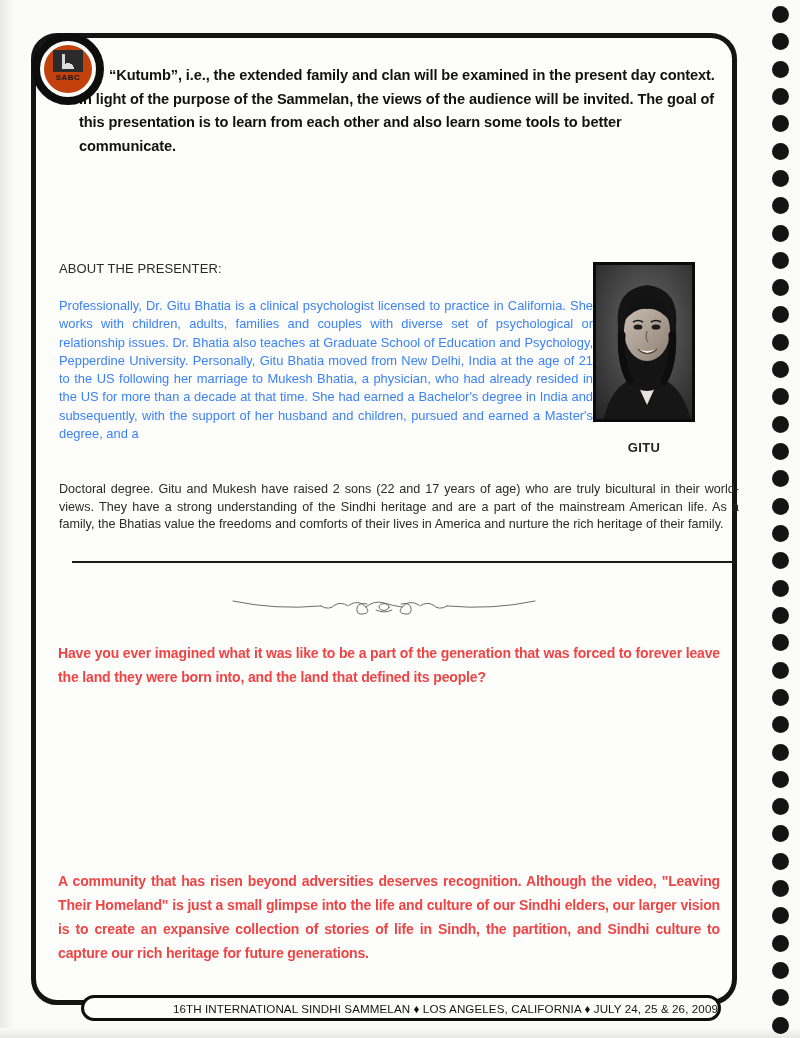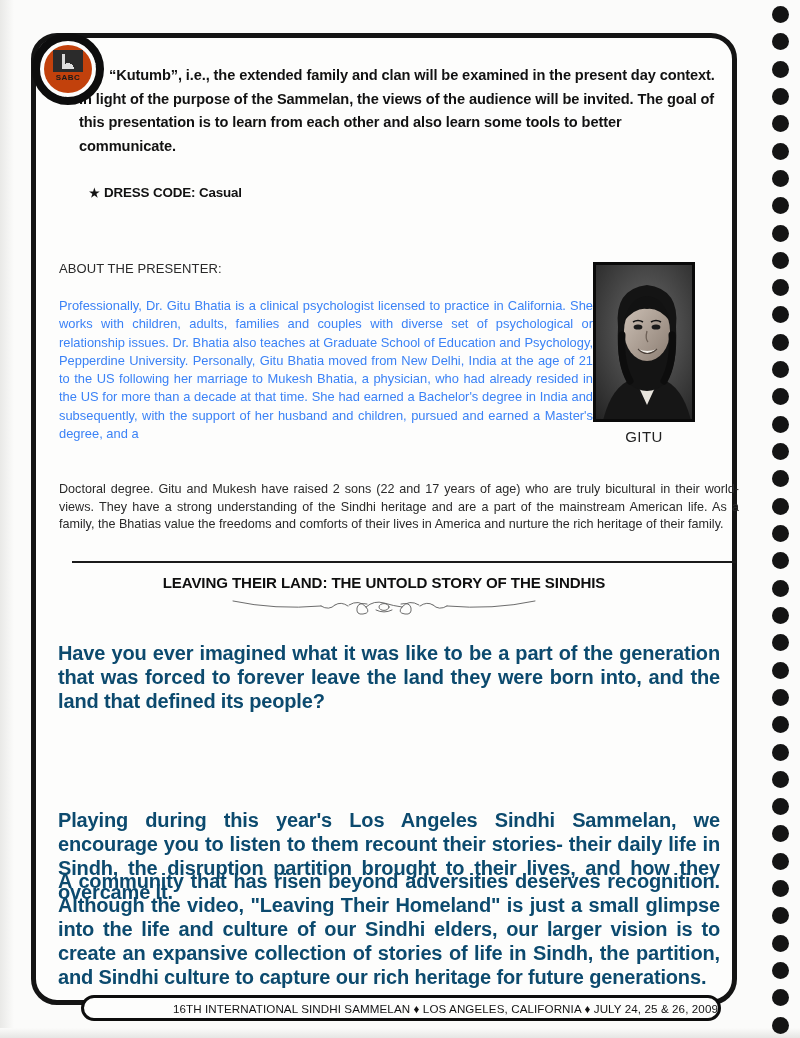--- a/index.html
+++ b/index.html
@@ -204,24 +204,25 @@
   }
   #photo-frame {
     width: 102px; height: 160px;
     margin: 0 auto;
     border: 3px solid #0a0a0a;
     background: #2f2f2f;
     position: relative;
     overflow: hidden;
   }
   #photo-caption {
-    margin-top: 6px;
-    font-size: 15px;
+    margin-top: 18px;
+    font-size: 13px;
     letter-spacing: .4px;
     color: #222;
+    font-weight: bold;
   }
 
   
   #section-rule {
     position: absolute;
     left: 41px; top: 528px;
     width: 664px; height: 0;
     border-top: 2.6px solid #1b1b1b;
   }
   #section-title {
@@ -238,26 +239,26 @@
     left: 50%; top: 562px;
     transform: translateX(-50%);
     width: 310px; height: 20px;
   }
 
   
   .body-para {
     position: absolute;
     left: 27px;
     width: 662px;
-    font-size: 20px;
+    font-size: 14px;
     font-weight: bold;
     line-height: 24px;
     letter-spacing: -0.15px;
     text-align: justify;
-    color: #0c4a6e;
+    color: #ef4444;
   }
   #body-p1 { top: 608px; }
   #body-p2 { top: 706px; }
   #body-p3 { top: 775px; }
   #body-p4 { top: 836px; }
 
   
   #footer-banner {
     position: absolute;
     left: 81px; top: 995px;
@@ -339,23 +340,20 @@
     </svg>
     <div id="logo-inner">
       <div id="logo-emblem"></div>
       <div id="logo-acronym">SABC</div>
     </div>
   </div>
 
   <div id="intro-para">“Kutumb”, i.e., the extended family and clan will be examined in the present day context.  In light of the purpose of the Sammelan, the views of the audience will be invited. The goal of this presentation is to learn from each other and also learn some tools to better communicate.</div>
 
   <div id="notes-list">
-    <div class="note-line">
-      <span class="note-star">★</span><span>DRESS CODE: Casual</span>
-    </div>
   </div>
 
   <div id="presenter-label">ABOUT THE PRESENTER:</div>
   <div id="presenter-bio-a">Professionally, Dr. Gitu Bhatia is a clinical psychologist licensed to practice in California. She works with children, adults, families and couples with diverse set of psychological or relationship issues. Dr. Bhatia also teaches at Graduate School of Education and Psychology, Pepperdine University. Personally, Gitu Bhatia moved from New Delhi, India at the age of 21 to the US following her marriage to Mukesh Bhatia, a physician, who had already resided in the US for more than a decade at that time. She had earned a Bachelor's degree in India and subsequently, with the support of her husband and children, pursued and earned a Master's degree, and a</div>
   <div id="presenter-bio-b">Doctoral degree. Gitu and Mukesh have raised 2 sons (22 and 17 years of age) who are truly bicultural in their world-views. They have a strong understanding of the Sindhi heritage and are a part of the mainstream American life. As a family, the Bhatias value the freedoms and comforts of their lives in America and nurture the rich heritage of their family.</div>
 
   <div id="photo-wrap">
     <div id="photo-frame">
       <svg viewBox="0 0 102 160" width="102" height="160">
         <rect x="0" y="0" width="102" height="160" fill="#3a3a3a"></rect>
@@ -392,38 +390,36 @@
         <path d="M42 84 Q51 93 61 84" stroke="#4b4039" stroke-width="1.1" fill="none"></path>
 
         <path d="M26 70 Q24 98 34 116" stroke="#0d0d0d" stroke-width="7" fill="none" stroke-linecap="round"></path>
         <path d="M76 70 Q78 98 68 116" stroke="#0d0d0d" stroke-width="7" fill="none" stroke-linecap="round"></path>
       </svg>
     </div>
     <div id="photo-caption">GITU</div>
   </div>
 
   <div id="section-rule"></div>
-  <div id="section-title">LEAVING THEIR LAND: THE UNTOLD STORY OF THE SINDHIS</div>
   <svg id="flourish" viewBox="0 0 310 20">
     <g stroke="#5b5b5b" stroke-width="0.9" fill="none" stroke-linecap="round">
       <path d="M4 6 Q46 15 92 11"></path>
       <path d="M306 6 Q264 15 218 11"></path>
       <path d="M92 11 q8 5 14 -1"></path>
       <path d="M218 11 q-8 5 -14 -1"></path>
       <path d="M120 10 q10 -6 17 2 q5 6 -3 7 q-7 1 -6 -6 q1 -6 10 -4"></path>
       <path d="M190 10 q-10 -6 -17 2 q-5 6 3 7 q7 1 6 -6 q-1 -6 -10 -4"></path>
       <path d="M137 12 q8 -7 18 -4 q10 3 18 4"></path>
       <path d="M147 15 q8 4 16 0"></path>
       <ellipse cx="155" cy="12" rx="5" ry="3.4"></ellipse>
       <path d="M106 10 q6 -4 13 1"></path>
       <path d="M204 10 q-6 -4 -13 1"></path>
     </g>
   </svg>
 
   <div class="body-para" id="body-p1">Have you ever imagined what it was like to be a part of the generation that was forced to forever leave the land they were born into, and the land that defined its people?</div>
-  <div class="body-para" id="body-p3">Playing during this year's Los Angeles Sindhi Sammelan, we encourage you to listen to them recount their stories- their daily life in Sindh, the disruption partition brought to their lives, and how they overcame it.</div>
   <div class="body-para" id="body-p4">A community that has risen beyond adversities deserves recognition. Although the video, "Leaving Their Homeland" is just a small glimpse into the life and culture of our Sindhi elders, our larger vision is to create an expansive collection of stories of life in Sindh, the partition, and Sindhi culture to capture our rich heritage for future generations.</div>
 
 </div>
 
 <div id="footer-banner">
   <span id="footer-text">16TH INTERNATIONAL SINDHI SAMMELAN  ♦  LOS ANGELES, CALIFORNIA  ♦  JULY 24, 25 &amp; 26, 2009</span>
 </div>
 
 </body></html>

